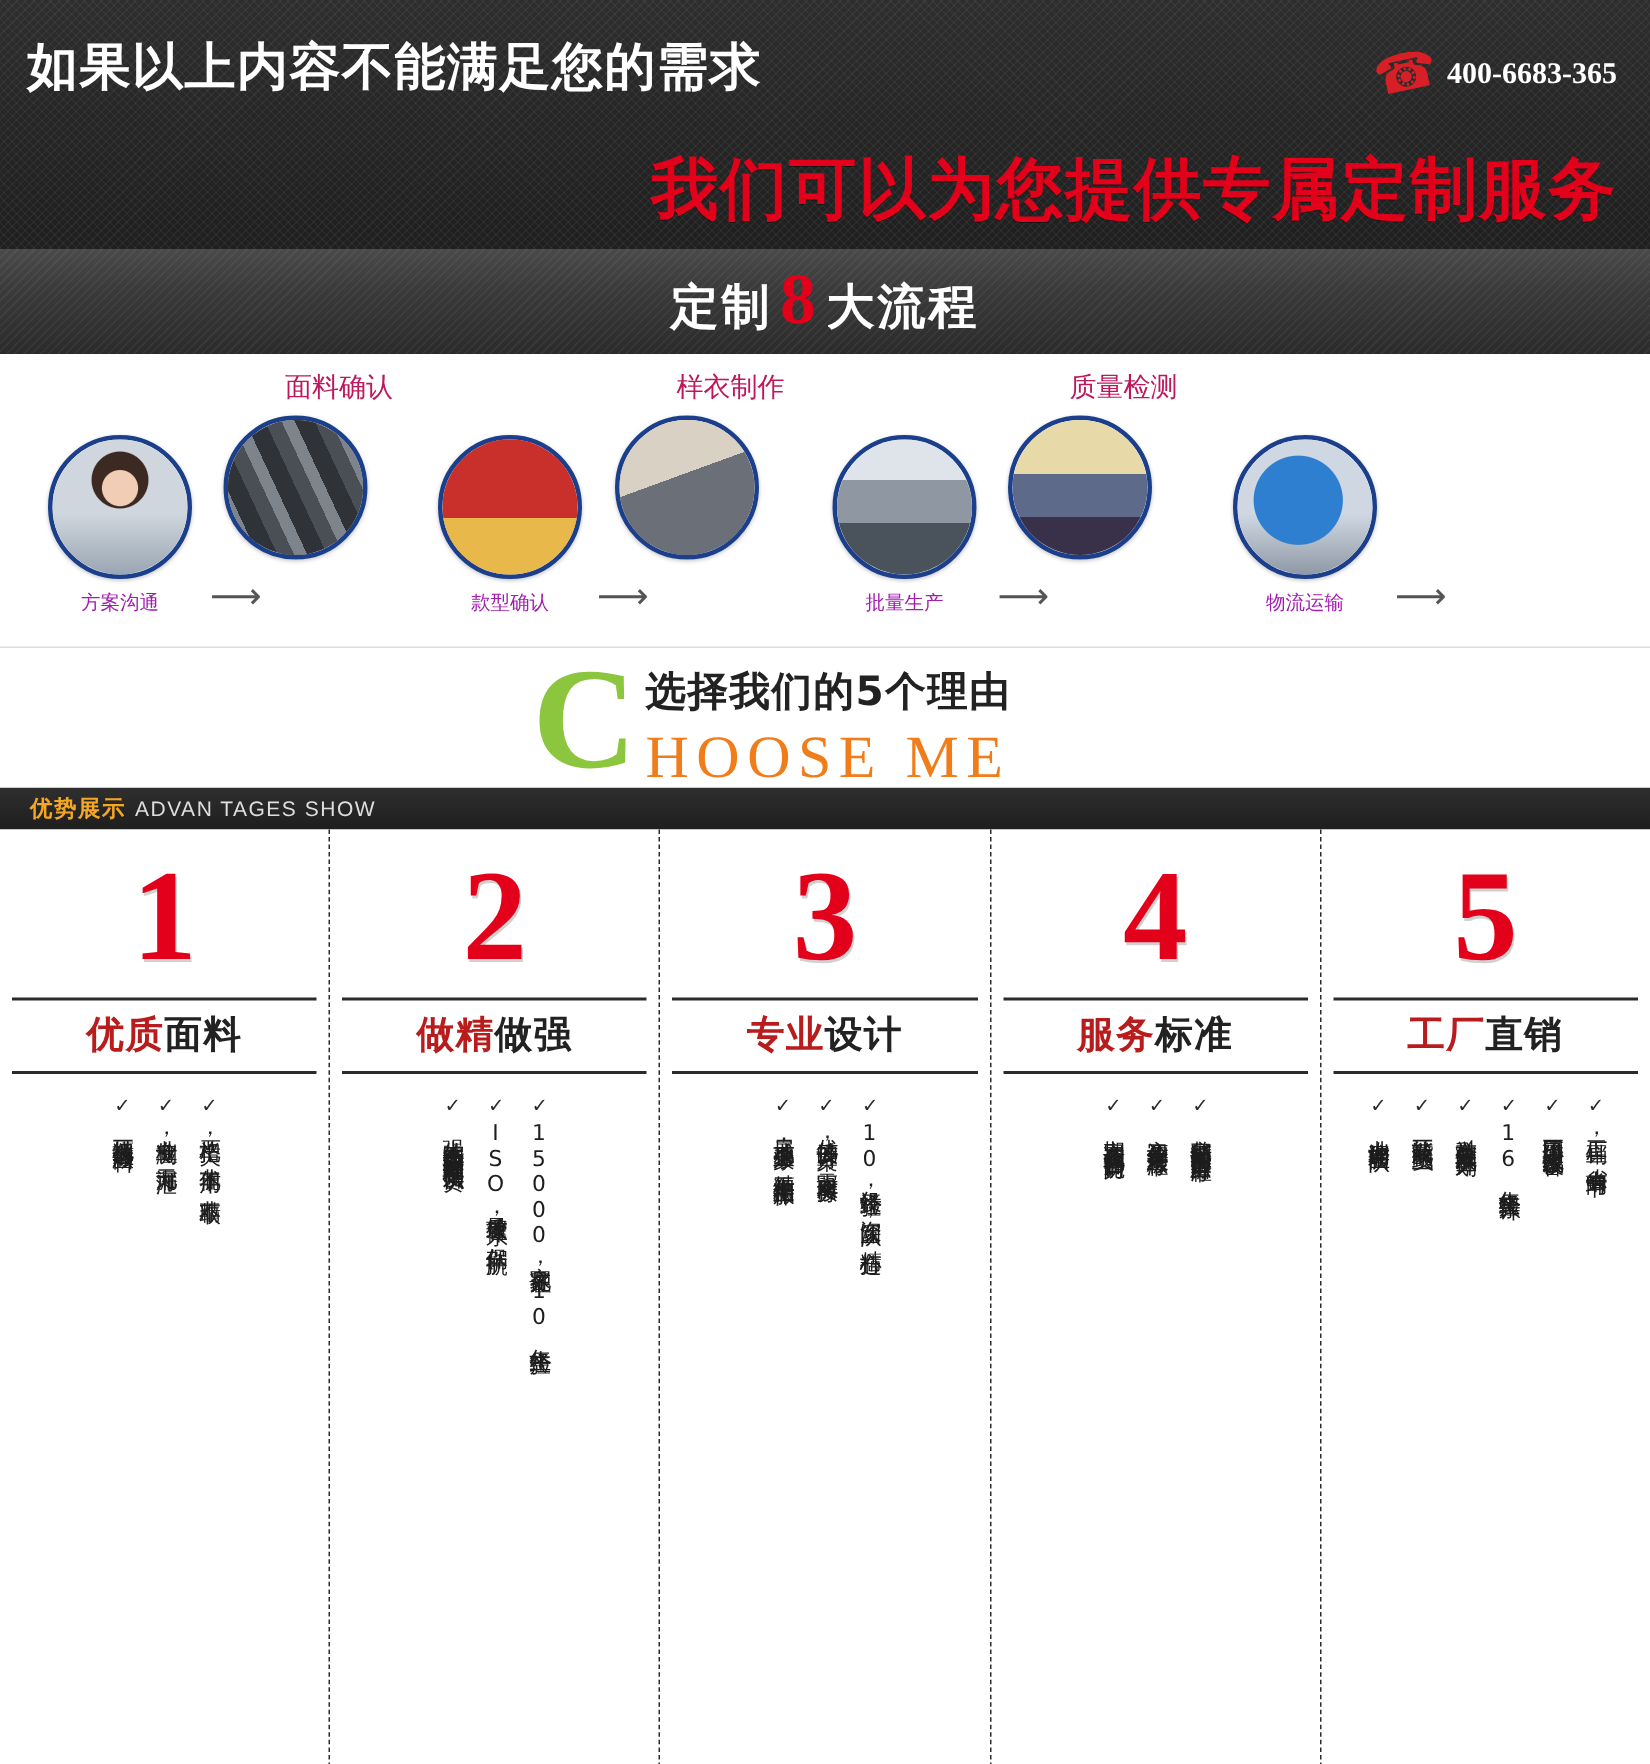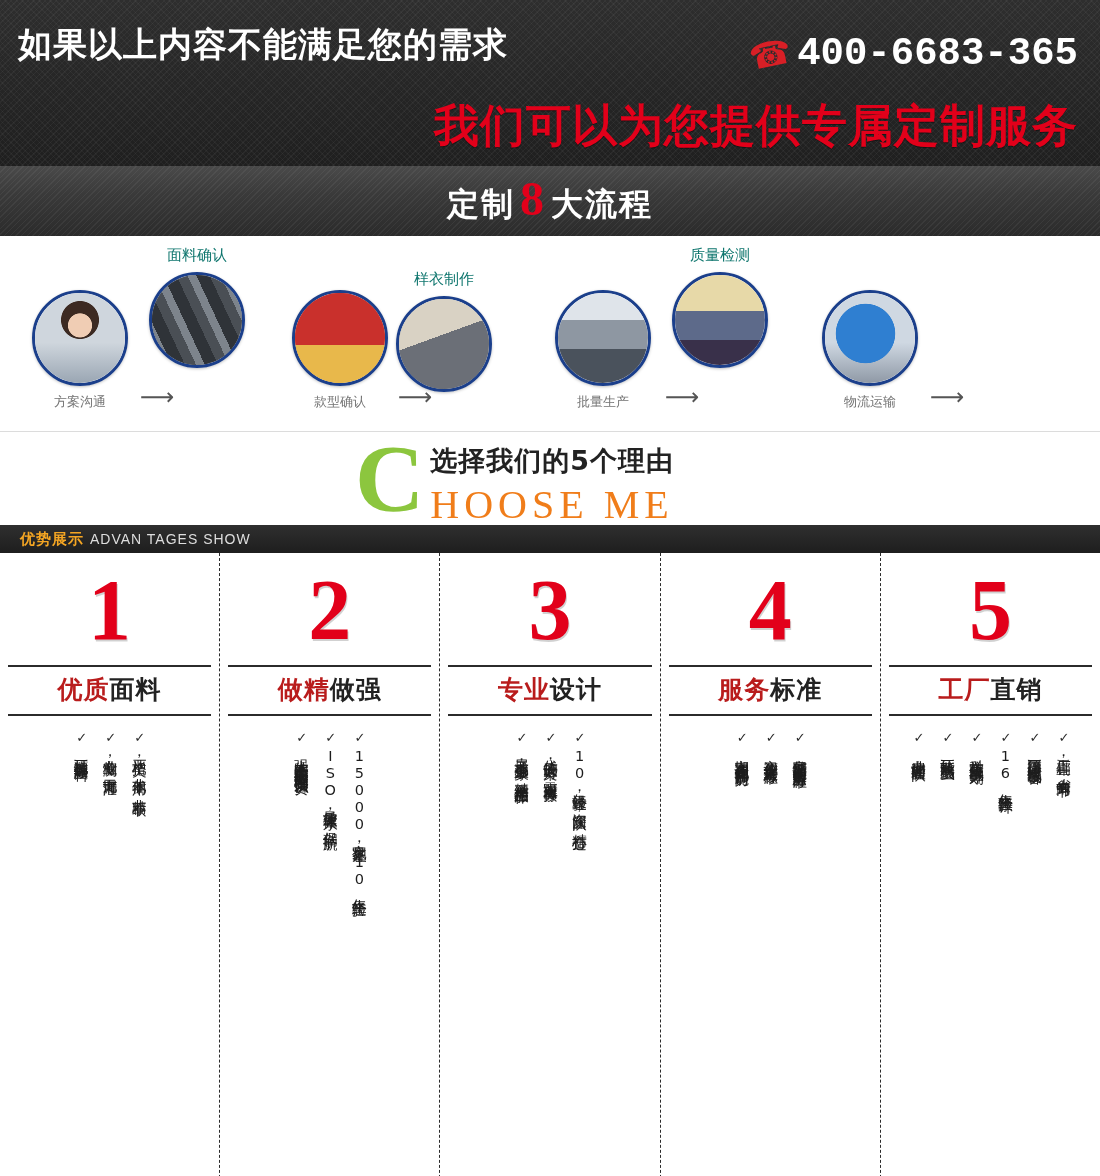--- a/index.html
+++ b/index.html
@@ -48,23 +48,23 @@
     gap: 6px;
   }
   .phone-icon {
     color: #d81f26;
     font-size: 34px;
     line-height: 1;
     transform: rotate(-12deg);
   }
   .phone-num {
     color: #ffffff;
-    font-size: 39px;
-    font-weight: bold;
-    font-family: Liberation Mono, monospace;
+    font-size: 20px;
+    font-weight: bold;
+    font-family: Liberation Serif, serif;
     letter-spacing: 0px;
   }
   .hero-line2 {
     position: absolute;
     right: 22px;
     top: 96px;
     font-size: 45px;
     font-weight: bold;
     color: #e2001a;
     letter-spacing: 1px;
@@ -125,29 +125,30 @@
     overflow: hidden;
     position: relative;
     box-shadow: 0 1px 3px rgba(0,0,0,0.25);
   }
   .step .circle .inner {
     position: absolute;
     inset: 0;
   }
   .step .cap {
     font-size: 13px;
-    color: #737373;
+    color: #a21caf;
     margin-top: 7px;
     white-space: nowrap;
   }
   .step.up .cap-top {
-    font-size: 15px;
-    color: #0f766e;
+    font-size: 18px;
+    color: #be185d;
     margin-bottom: 7px;
     white-space: nowrap;
+    text-align: right;
   }
   .arrow {
     position: absolute;
     width: 26px;
     height: 26px;
     color: #555;
     font-size: 24px;
     font-family: "DejaVu Sans", sans-serif;
     line-height: 26px;
   }
@@ -344,21 +345,21 @@
     </div>
 
     <div class="step" style="left:275px; top:54px;">
       <div class="circle">
           <div class="inner ph-shirt"></div>
         </div>
       <div class="cap">款型确认</div>
     </div>
     <div class="arrow" style="left:398px; top:148px;">⟶</div>
 
-    <div class="step up" style="left:379px; top:10px;margin-top:24px;">
+    <div class="step up" style="left:393px; top:10px;">
       <div class="cap-top">样衣制作</div>
       <div class="circle">
           <div class="inner ph-sample"></div>
         </div>
     </div>
 
     <div class="step" style="left:538px; top:54px;">
       <div class="circle">
           <div class="inner ph-factory"></div>
         </div>

